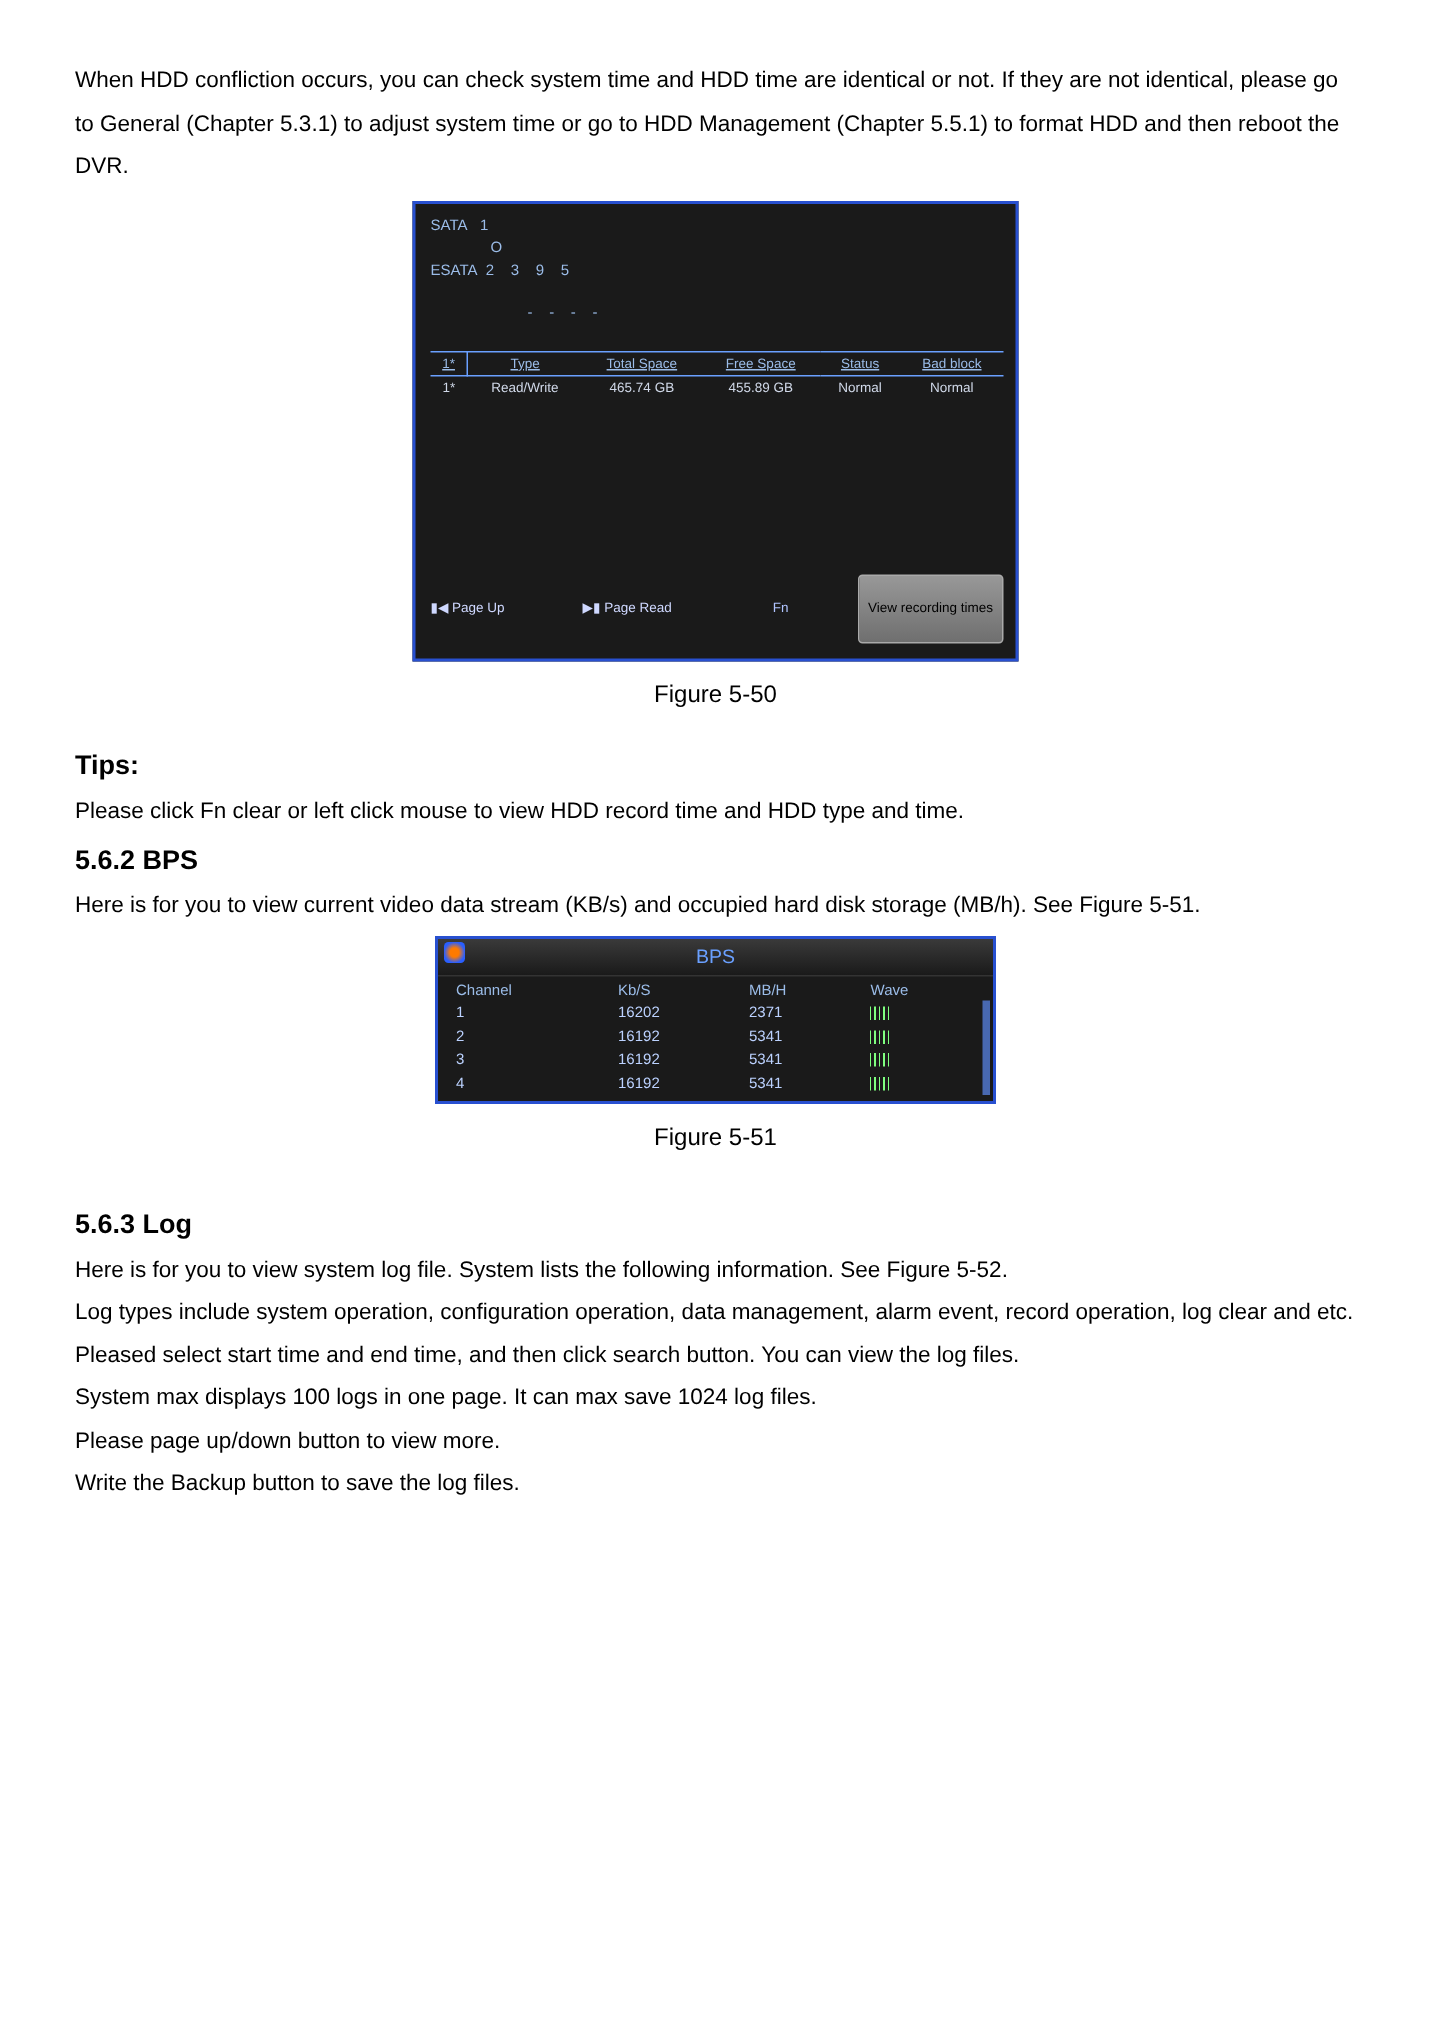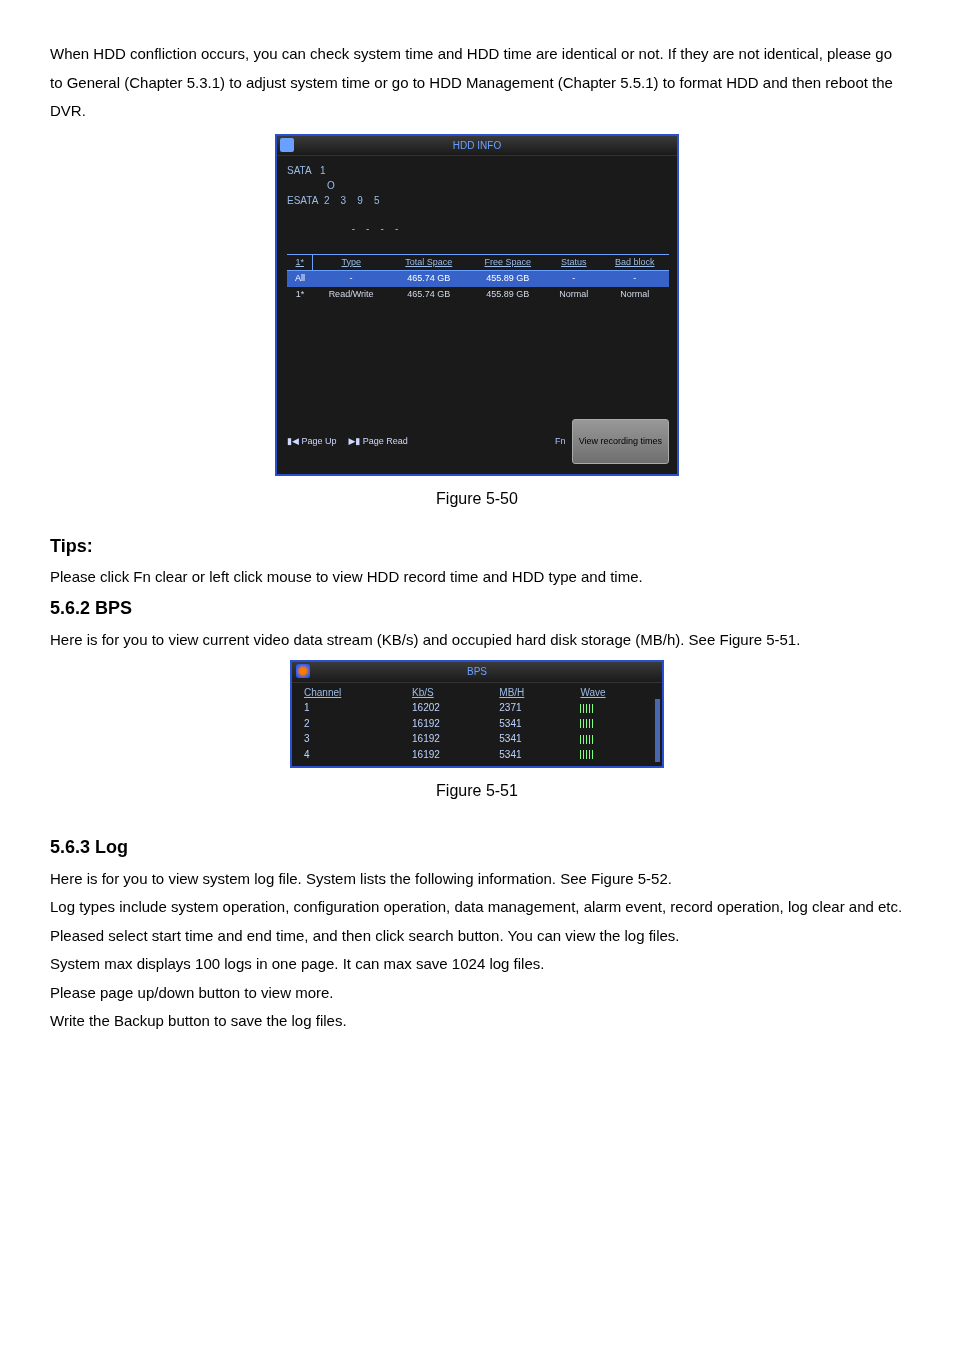--- a/index.html
+++ b/index.html
@@ -74,20 +74,21 @@
     text-decoration: underline;
   }
   .hdd-table tr.sel td { background: #3763c9; color:#fff; }
   .hdd-spacer { height: 110px; }
   .hdd-footer {
     margin-top: 6px;
     display: flex;
     align-items: center;
     font-size: 9px;
     color: #cfd8ff;
+    gap: 40px;
   }
   .hdd-footer .pgbtn { margin-right: 12px; }
   .hdd-footer .fn { margin-left: auto; margin-right: 6px; color:#b0c4ff; }
   .hdd-btn {
     background: linear-gradient(#989898,#6f6f6f);
     color: #000;
     border: 1px solid #aaa;
     border-radius: 3px;
     padding: 16px 6px;
     font-size: 9px;
@@ -104,21 +105,21 @@
     font-family: Arial, sans-serif;
     line-height: 1.35;
   }
   .bps-title {
     text-align: center;
     color: #6aa0ff;
     padding: 3px 0;
     border-bottom: 1px solid #333;
     position: relative;
     background: linear-gradient(#3a3a3a,#1a1a1a);
-    font-size: 10px;
+    font-size: 13px;
   }
   .bps-icon {
     position: absolute; left:4px; top:2px;
     width:14px; height:14px;
     background: radial-gradient(circle,#ff7a00 30%,#2a5fff 70%);
     border-radius:3px;
   }
   .bps-body {
     padding: 2px 6px 4px 6px;
     position: relative;
@@ -128,45 +129,40 @@
     border-collapse: collapse;
     font-size: 10px;
   }
   .bps-table th, .bps-table td {
     text-align: left;
     padding: 1px 6px;
     color: #bcd2ff;
     font-weight: normal;
   }
   .bps-table th {
-    text-decoration: underline;
     color: #9bbce8;
   }
   .wave {
     display:inline-block;
     width: 14px; height: 9px;
     background: repeating-linear-gradient(90deg,#7fff7f 0 1px, transparent 1px 3px);
     vertical-align: middle;
   }
   .scrollbar {
     position:absolute;
     right:2px; top:16px; bottom:4px; width:5px;
     background:#4868b0;
   }
 </style>
 </head>
 <body>
 
 <div>When HDD confliction occurs, you can check system time and HDD time are identical or not. If they are not identical, please go to General (Chapter 5.3.1) to adjust system time or go to HDD Management (Chapter 5.5.1) to format HDD and then reboot the DVR.</div>
 
 <div class="dvr-window">
-  <div class="dvr-titlebar">
-    <span class="dvr-icon"></span>
-    <span>HDD INFO</span>
-  </div>
   <div class="dvr-body">
     <div class="sata-row">
       <span>SATA</span>&nbsp;&nbsp;
       <span>1</span>
     </div>
     <div class="sata-row" style="padding-left:40px;">
       <span>O</span>
     </div>
     <div class="sata-row">
       <span>ESATA</span>&nbsp;
@@ -178,28 +174,20 @@
 
     <table class="hdd-table">
       <tbody>
           <tr>
         <th style="border-right:1px solid #6aa0ff;">1*</th>
         <th>Type</th>
         <th>Total Space</th>
         <th>Free Space</th>
         <th>Status</th>
         <th>Bad block</th>
-      </tr>
-      <tr class="sel">
-        <td>All</td>
-        <td>-</td>
-        <td>465.74 GB</td>
-        <td>455.89 GB</td>
-        <td>-</td>
-        <td>-</td>
       </tr>
       <tr>
         <td>1*</td>
         <td>Read/Write</td>
         <td>465.74 GB</td>
         <td>455.89 GB</td>
         <td>Normal</td>
         <td>Normal</td>
       </tr>
     </tbody>

